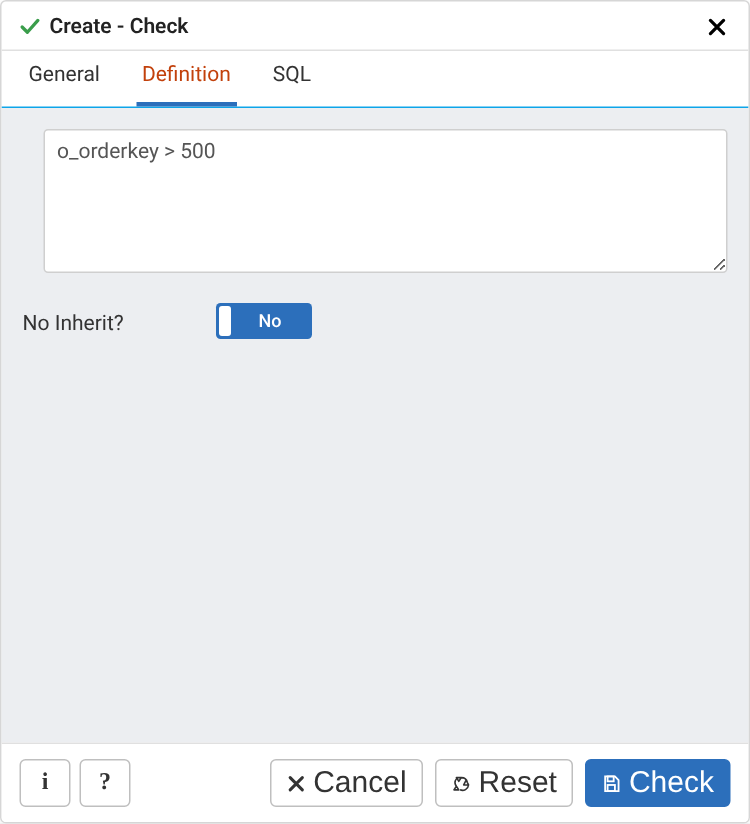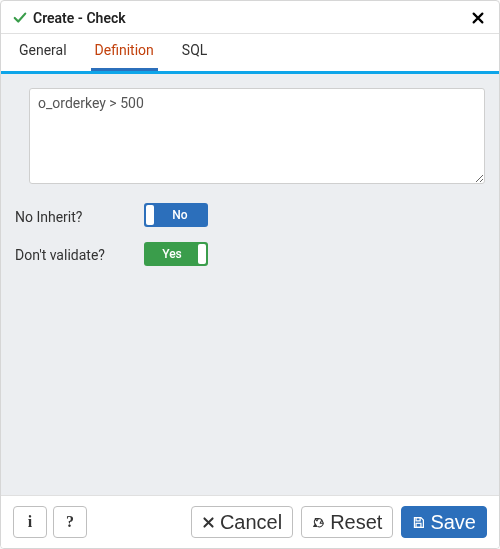--- a/index.html
+++ b/index.html
@@ -40,21 +40,21 @@
     cursor: pointer;
     padding: 2px;
   }
   .close-btn svg { width: 14px; height: 14px; display: block; }
 
   
   .tabs {
     display: flex;
     gap: 20px;
     padding: 0 14px;
-    border-bottom: 3px solid #0ea5e9;
+    border-bottom: 1px solid #0ea5e9;
   }
   .tab {
     padding: 8px 4px 10px 4px;
     font-size: 14px;
     color: #333;
     border-bottom: 3px solid transparent;
     cursor: pointer;
   }
   .tab.active {
     color: #c2410c;
@@ -196,29 +196,20 @@
   <div class="form-row compact">
     <div class="form-label">No Inherit?</div>
     <div class="form-control">
       <div class="toggle no">
         <span class="knob"></span>
         <span class="tlabel">No</span>
       </div>
     </div>
   </div>
 
-  <div class="form-row compact">
-    <div class="form-label">Don't validate?</div>
-    <div class="form-control">
-      <div class="toggle yes">
-        <span class="tlabel">Yes</span>
-        <span class="knob"></span>
-      </div>
-    </div>
-  </div>
 
 </div>
 
 <div class="dlg-footer">
   <div class="footer-left">
     <button class="btn icon-only">
       <span>i</span>
     </button>
     <button class="btn icon-only">
       <span>?</span>
@@ -243,16 +234,16 @@
       <span>Reset</span>
     </button>
     <button class="btn primary">
       <span>
         <svg viewBox="0 0 16 16">
             <path d="M3 2 L11 2 L14 5 L14 14 L3 14 Z" fill="none" stroke="#fff" stroke-width="1.5"></path>
             <rect x="5" y="2" width="5" height="4" fill="none" stroke="#fff" stroke-width="1.5"></rect>
             <rect x="5" y="9" width="6" height="5" fill="none" stroke="#fff" stroke-width="1.5"></rect>
           </svg>
       </span>
-      <span>Save</span>
+      <span>Check</span>
     </button>
   </div>
 </div>
 
 </body></html>

